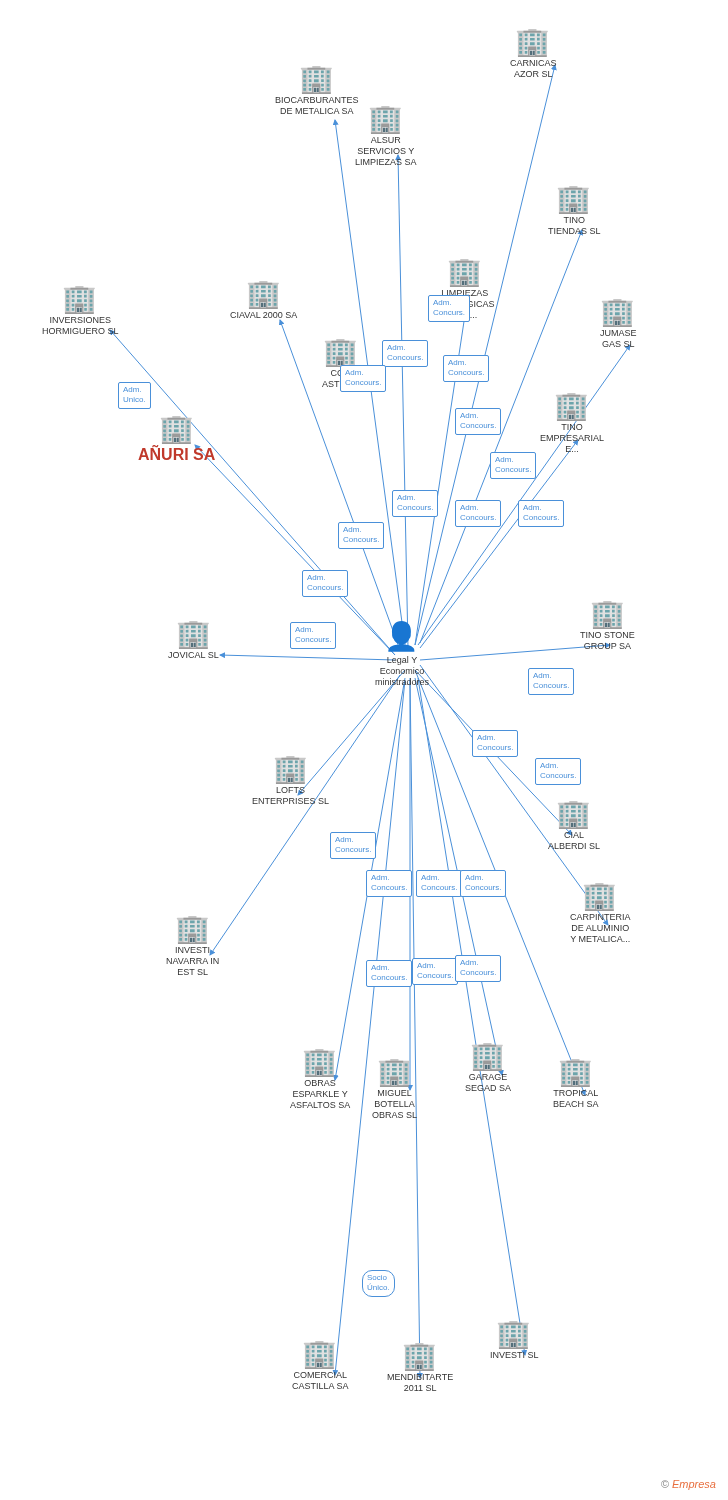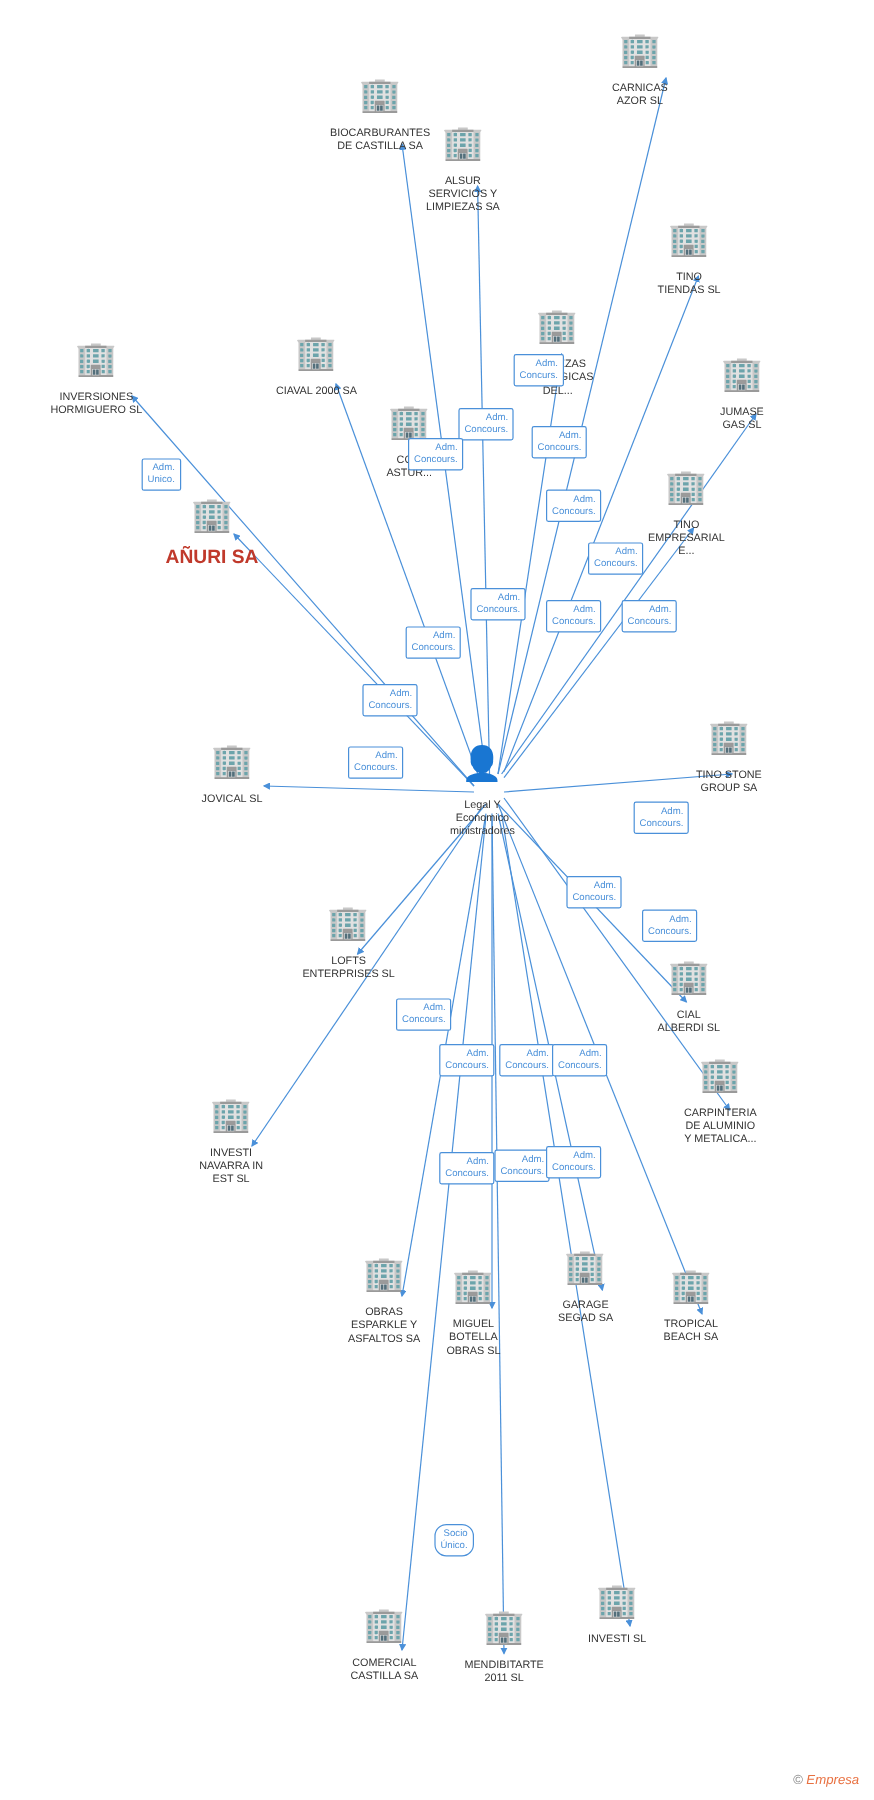--- a/index.html
+++ b/index.html
@@ -34,37 +34,37 @@
     .building-icon {
       font-size: 28px;
       line-height: 1;
     }
     .building-icon.gray { color: #7a8a9a; }
     .building-icon.orange { color: #e87040; }
     .node-label {
       font-size: 9px;
       color: #333;
       line-height: 1.2;
-      margin-top: 12px;
+      margin-top: 2px;
       white-space: pre-line;
       text-align: center;
     }
     .node-label.bold { font-weight: bold; font-size: 16px; color: #c0392b; }
     .person-icon {
       font-size: 28px;
       color: #7a8a9a;
     }
     .badge {
       background: white;
       border: 1.5px solid #4a90d9;
       color: #4a90d9;
       font-size: 8px;
       padding: 2px 4px;
       border-radius: 2px;
-      text-align: right;
+      text-align: left;
       line-height: 1.3;
       white-space: pre-line;
     }
     .watermark {
       position: absolute;
       bottom: 10px;
       right: 12px;
       font-size: 11px;
       color: #888;
       font-style: italic;
@@ -132,21 +132,21 @@
 
   <div class="node" style="left:510px;top:28px;">
     <div class="building-icon gray">🏢</div>
     <div class="node-label">CARNICAS
 AZOR SL</div>
   </div>
 
   <div class="node" style="left:275px;top:65px;">
     <div class="building-icon gray">🏢</div>
     <div class="node-label">BIOCARBURANTES
-DE CASTILLA SA</div>
+DE METALICA SA</div>
   </div>
 
   <div class="node" style="left:355px;top:105px;">
     <div class="building-icon gray">🏢</div>
     <div class="node-label">ALSUR
 SERVICIOS Y
 LIMPIEZAS SA</div>
   </div>
 
   <div class="node" style="left:548px;top:185px;">

